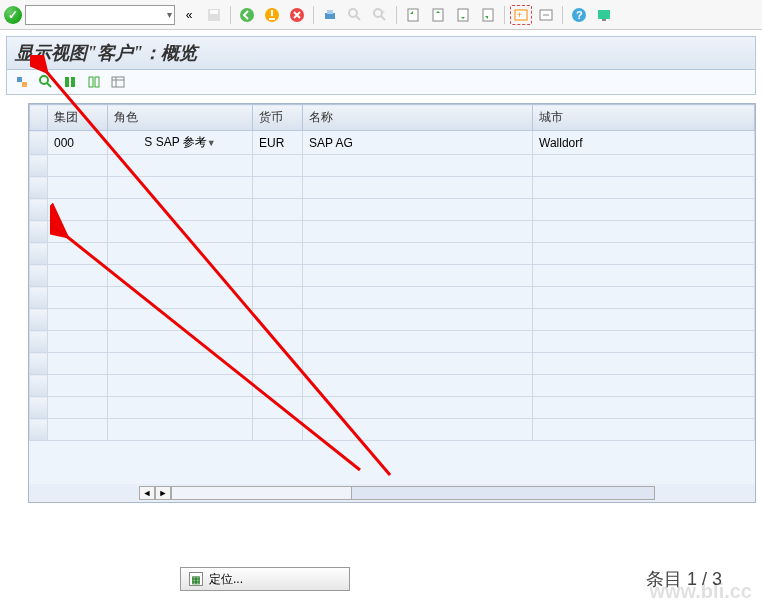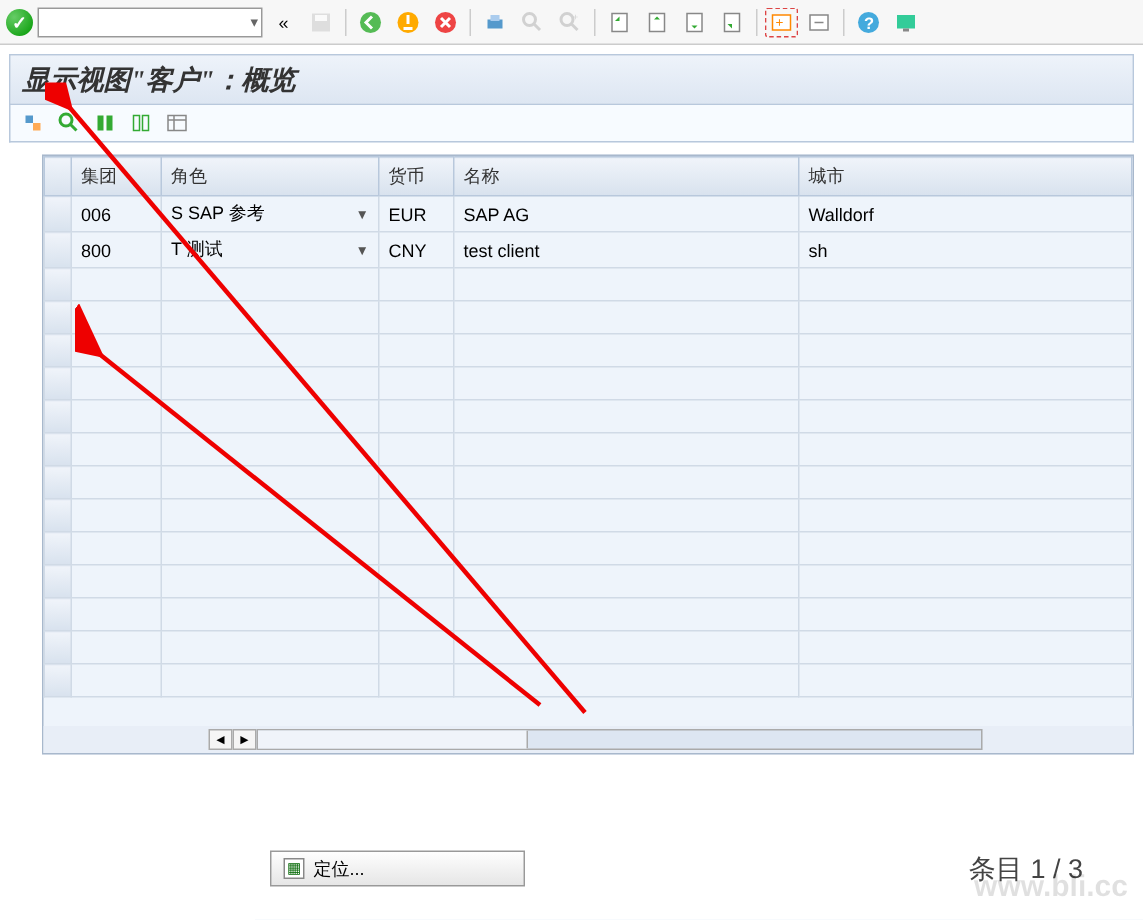--- a/index.html
+++ b/index.html
@@ -17,21 +17,21 @@
   .title-text { font-size:18px; font-style:italic; font-weight:bold; color:#333; font-family: "KaiTi","STKaiti",serif;}
   
   .secondary-toolbar{ margin:0 6px; border:1px solid #b8c8dc; border-top:none; padding:3px 5px; display:flex;gap:4px;background:#f7fbff;}
   .stbtn{width:20px;height:18px;display:flex;align-items:center;justify-content:center;border:1px solid transparent;}
   
   .table-wrap{ margin:8px 6px 0 28px; border:1px solid #a8b8cc; height: 400px; background:#eef4fb; position:relative;}
   .table{width:100%; border-collapse:collapse;}
   .table th{background:linear-gradient(#f0f4fa,#d8e2ee);border:1px solid #b8c8dc;text-align:left;padding:4px 6px;font-weight:normal;color:#333;height:22px;}
   .table td{border:1px solid #d0dae6;padding:3px 6px;height:22px;background:#eef4fb;}
   .rowhead{width:18px;background:linear-gradient(#f0f4fa,#d8e2ee)!important;border:1px solid #b8c8dc;}
-  .dd-cell{display:flex;align-items:center;justify-content:space-between;}
+  .dd-cell{display:flex;align-items:center;justify-content:center;}
   .dd-arrow{font-size:9px;color:#555;}
   .empty-rows td{background:#eef4fb;height:22px;}
   
   .hscroll{position:absolute;bottom:0;left:0;right:0;height:18px;background:#e8eef7;display:flex;align-items:center;padding:0 100px 0 110px;}
   .hscroll .arrow{width:16px;height:14px;border:1px solid #aaa;background:#f5f5f5;display:flex;align-items:center;justify-content:center;font-size:9px;}
   .hscroll .track{flex:1;height:14px;background:#dde6f2;border:1px solid #aaa;position:relative;}
   .hscroll .thumb{position:absolute;left:0;top:0;bottom:0;width:180px;background:#f0f4fa;border-right:1px solid #aaa;}
   
   .bottom-row{position:absolute;bottom:22px;left:0;right:0;display:flex;align-items:center;justify-content:space-between;padding:0 40px 0 180px;}
   .position-btn{width:170px;height:24px;border:1px solid #999;background:linear-gradient(#fefefe,#e6e6e6);display:flex;align-items:center;gap:6px;padding:0 8px;}
@@ -196,43 +196,30 @@
         <th style="width:60px">集团</th>
         <th style="width:145px">角色</th>
         <th style="width:50px">货币</th>
         <th style="width:230px">名称</th>
         <th>城市</th>
       </tr>
     </thead>
     <tbody id="tbody">
         <tr>
           <td class="rowhead"></td>
-  <td>006</td>
+  <td>000</td>
   <td>
             <div class="dd-cell">
               <span>S SAP 参考</span>
               <span class="dd-arrow">▼</span>
             </div>
           </td>
   <td>EUR</td>
   <td>SAP AG</td>
   <td>Walldorf</td>
-        </tr>
-        <tr>
-          <td class="rowhead"></td>
-  <td>800</td>
-  <td>
-            <div class="dd-cell">
-              <span>T 测试</span>
-              <span class="dd-arrow">▼</span>
-            </div>
-          </td>
-  <td>CNY</td>
-  <td>test client</td>
-  <td>sh</td>
         </tr>
         <tr class="empty-rows">
           <td class="rowhead"></td>
           <td></td>
           <td></td>
           <td></td>
           <td></td>
           <td></td>
         </tr>
         <tr class="empty-rows">

